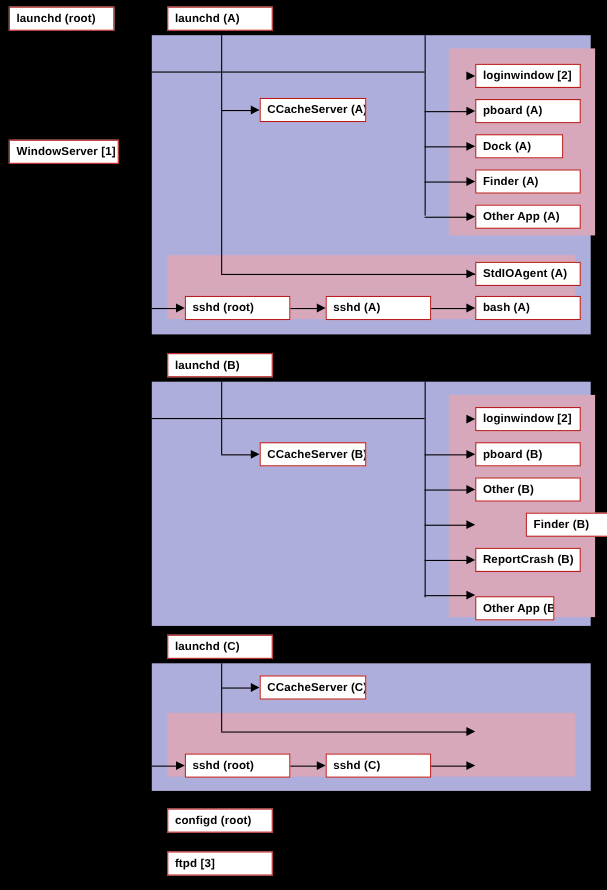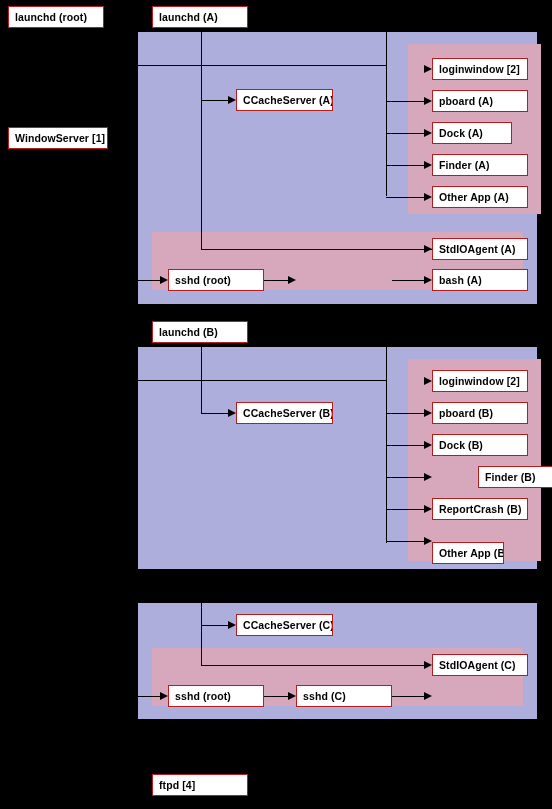--- a/index.html
+++ b/index.html
@@ -92,20 +92,21 @@
     <div class="hline" style="left: 386px; top: 165px; width: 40px;"></div>
     <div class="arrowhead" style="left: 424px; top: 160.5px;"></div>
     <div class="pbox" style="left: 432px; top: 154px; width: 96px;">Finder (A)</div>
     <div class="hline" style="left: 386px; top: 197px; width: 40px;"></div>
     <div class="arrowhead" style="left: 424px; top: 192.5px;"></div>
     <div class="pbox" style="left: 432px; top: 186px; width: 96px;">Other App (A)</div>
     <div class="pbox" style="left: 432px; top: 238px; width: 96px;">StdIOAgent (A)</div>
     <div class="pbox" style="left: 168px; top: 269px; width: 96px;">sshd (root)</div>
     <div class="hline" style="left: 138px; top: 280px; width: 24px;"></div>
     <div class="arrowhead" style="left: 160px; top: 275.5px;"></div>
+    <div class="pbox" style="left: 296px; top: 269px; width: 96px;">sshd (A)</div>
     <div class="hline" style="left: 264px; top: 280px; width: 26px;"></div>
     <div class="arrowhead" style="left: 288px; top: 275.5px;"></div>
     <div class="pbox" style="left: 432px; top: 269px; width: 96px;">bash (A)</div>
     <div class="hline" style="left: 392px; top: 280px; width: 34px;"></div>
     <div class="arrowhead" style="left: 424px; top: 275.5px;"></div>
     <div class="pbox" style="left: 152px; top: 321px; width: 96px;">launchd (B)</div>
     <div class="region region-session" style="left: 138px; top: 347px; width: 399px; height: 222px;"></div>
     <div class="region region-apps" style="left: 408px; top: 359px; width: 133px; height: 202px;"></div>
     <div class="vline" style="left: 201px; top: 347px; height: 66px;"></div>
     <div class="hline" style="left: 138px; top: 380px; width: 248px;"></div>
@@ -113,41 +114,42 @@
     <div class="arrowhead" style="left: 228px; top: 408.5px;"></div>
     <div class="pbox" style="left: 236px; top: 402px; width: 97px;">CCacheServer (B)</div>
     <div class="vline" style="left: 386px; top: 347px; height: 196px;"></div>
     <div class="arrowhead" style="left: 424px; top: 376.5px;"></div>
     <div class="pbox" style="left: 432px; top: 370px; width: 96px;">loginwindow [2]</div>
     <div class="hline" style="left: 386px; top: 413px; width: 40px;"></div>
     <div class="arrowhead" style="left: 424px; top: 408.5px;"></div>
     <div class="pbox" style="left: 432px; top: 402px; width: 96px;">pboard (B)</div>
     <div class="hline" style="left: 386px; top: 445px; width: 40px;"></div>
     <div class="arrowhead" style="left: 424px; top: 440.5px;"></div>
-    <div class="pbox" style="left: 432px; top: 434px; width: 96px;">Dock (B)</div>
+    <div class="pbox" style="left: 432px; top: 434px; width: 96px;">Other (B)</div>
     <div class="hline" style="left: 386px; top: 477px; width: 40px;"></div>
     <div class="arrowhead" style="left: 424px; top: 472.5px;"></div>
     <div class="pbox" style="left: 432px; top: 466px; width: 96px; margin-left: 46px;">Finder (B)</div>
     <div class="hline" style="left: 386px; top: 509px; width: 40px;"></div>
     <div class="arrowhead" style="left: 424px; top: 504.5px;"></div>
     <div class="pbox" style="left: 432px; top: 498px; width: 96px;">ReportCrash (B)</div>
     <div class="hline" style="left: 386px; top: 541px; width: 40px;"></div>
     <div class="arrowhead" style="left: 424px; top: 536.5px;"></div>
     <div class="pbox" style="left: 432px; top: 542px; width: 72px;">Other App (B)</div>
+    <div class="pbox" style="left: 152px; top: 577px; width: 96px;">launchd (C)</div>
     <div class="region region-session" style="left: 138px; top: 603px; width: 399px; height: 116px;"></div>
     <div class="region region-shell" style="left: 152px; top: 648px; width: 371px; height: 58px;"></div>
     <div class="vline" style="left: 201px; top: 603px; height: 62px;"></div>
     <div class="hline" style="left: 201px; top: 625px; width: 29px;"></div>
     <div class="arrowhead" style="left: 228px; top: 620.5px;"></div>
     <div class="pbox" style="left: 236px; top: 614px; width: 97px;">CCacheServer (C)</div>
     <div class="hline" style="left: 201px; top: 665px; width: 225px;"></div>
     <div class="arrowhead" style="left: 424px; top: 660.5px;"></div>
-    <div class="pbox" style="left: 432px; top: 654px; width: 96px;">StdIOAgent (C)</div>
     <div class="pbox" style="left: 168px; top: 685px; width: 96px;">sshd (root)</div>
     <div class="hline" style="left: 138px; top: 696px; width: 24px;"></div>
     <div class="arrowhead" style="left: 160px; top: 691.5px;"></div>
     <div class="pbox" style="left: 296px; top: 685px; width: 96px;">sshd (C)</div>
     <div class="hline" style="left: 264px; top: 696px; width: 26px;"></div>
     <div class="arrowhead" style="left: 288px; top: 691.5px;"></div>
     <div class="hline" style="left: 392px; top: 696px; width: 34px;"></div>
     <div class="arrowhead" style="left: 424px; top: 691.5px;"></div>
-    <div class="pbox" style="left: 152px; top: 774px; width: 96px;">ftpd [4]</div>
+    <div class="pbox" style="left: 152px; top: 735px; width: 96px;">configd (root)</div>
+    <div class="pbox" style="left: 152px; top: 774px; width: 96px;">ftpd [3]</div>
   </div>
 
 </body></html>

